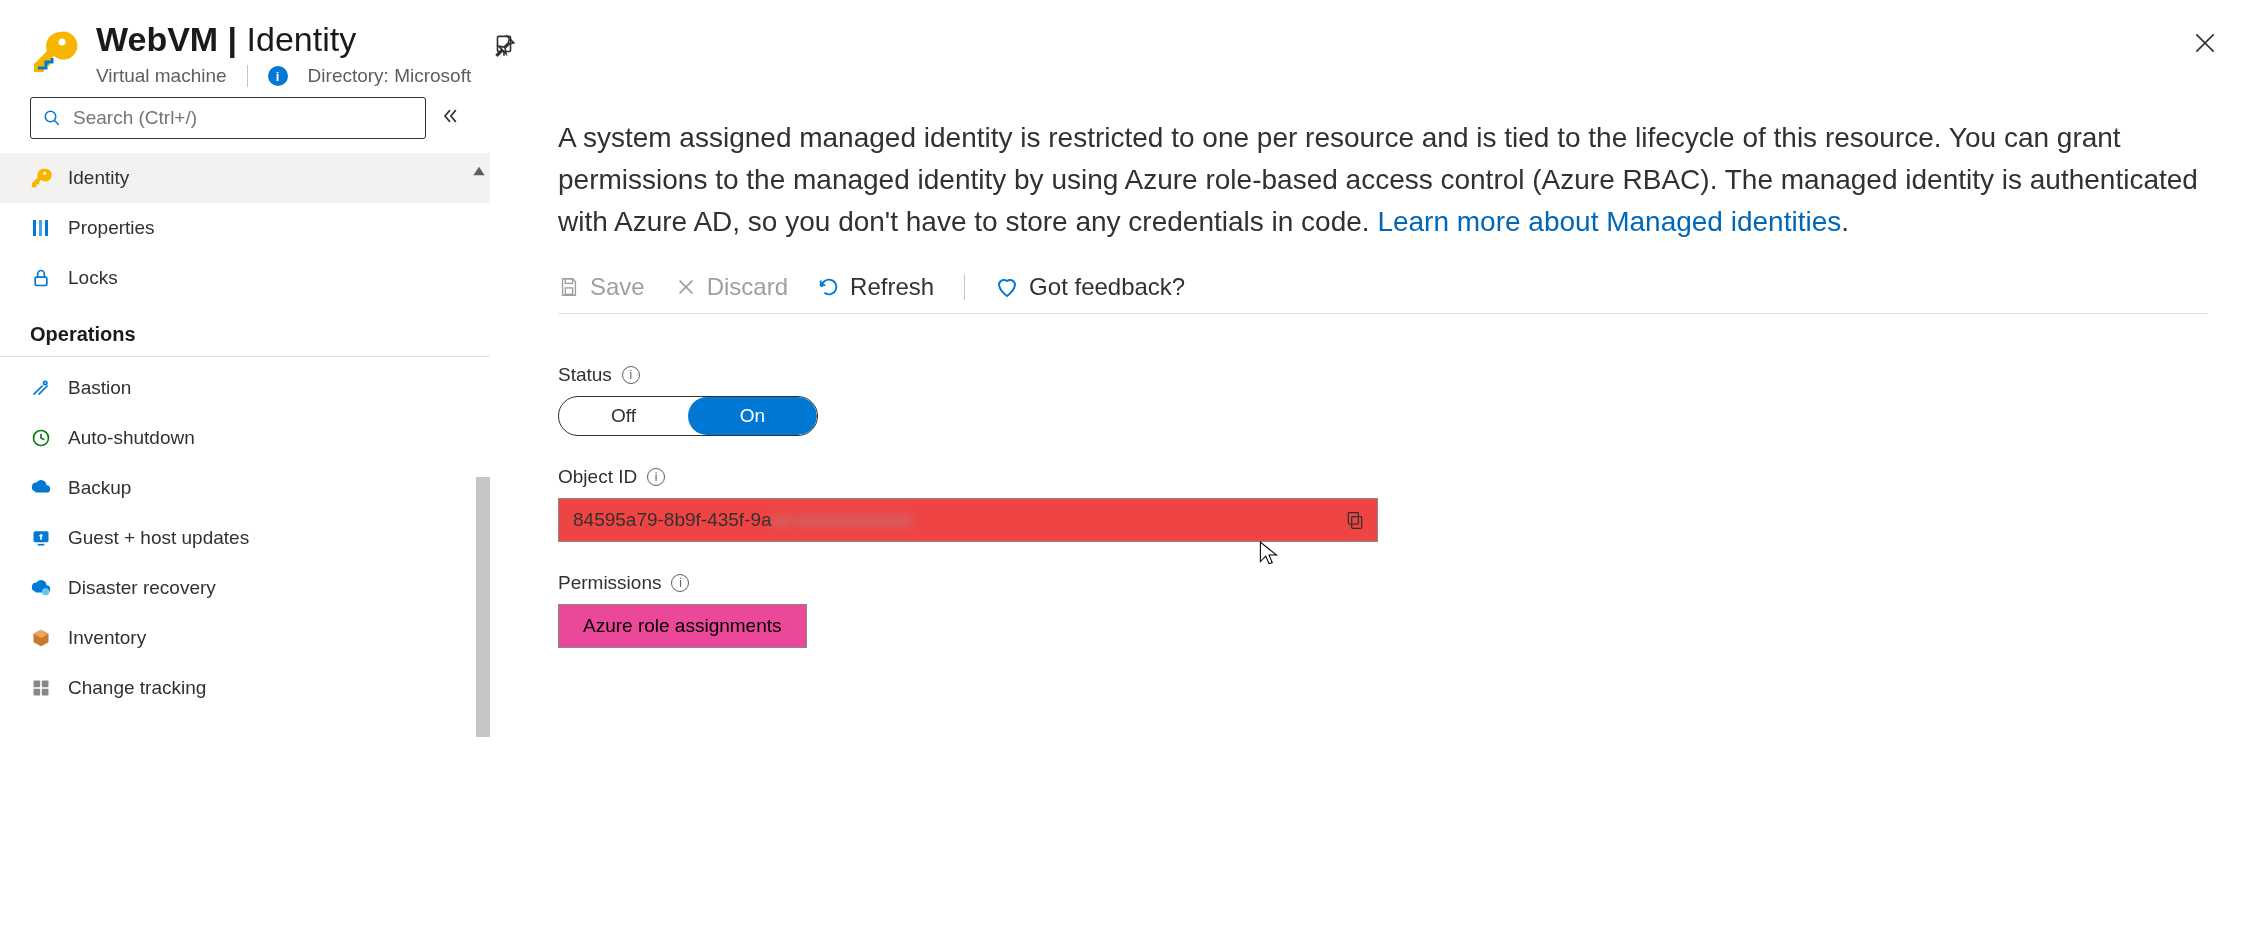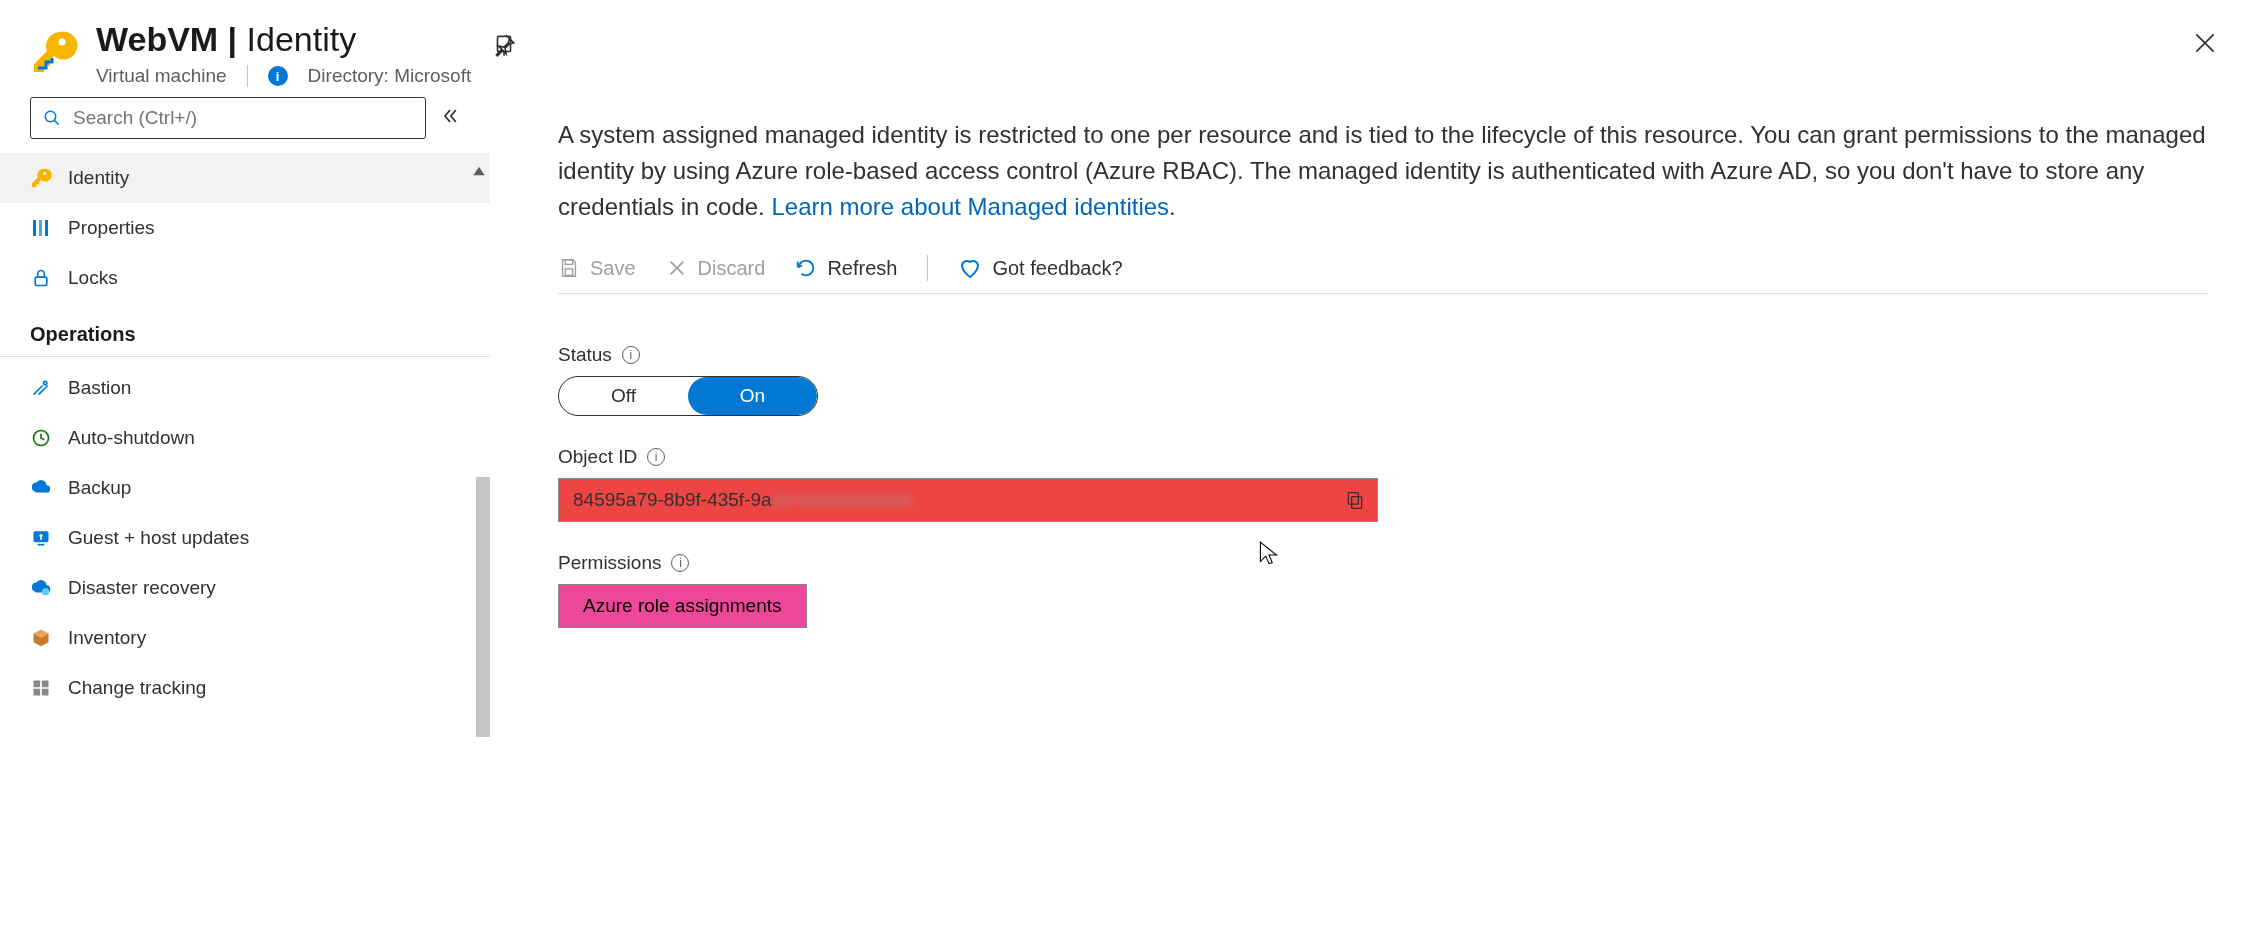--- a/index.html
+++ b/index.html
@@ -126,37 +126,37 @@
     font-size:22px;
     padding-bottom:10px;
     cursor:pointer;
     color:#323130;
   }
   .tab.active {
     font-weight:600;
     border-bottom:4px solid #0078d4;
   }
   .description {
-    font-size:24px;
+    font-size:28px;
     line-height:1.5;
     color:#323130;
     margin-bottom:30px;
   }
   .description a { color:#0067b8; text-decoration:none; }
   .toolbar {
     display:flex;
     align-items:center;
     gap:30px;
     padding-bottom:12px;
     border-bottom:1px solid #e1dfdd;
     margin-bottom:50px;
   }
   .tool-btn {
     display:flex; align-items:center; gap:10px;
-    font-size:20px; cursor:pointer; color:#323130;
+    font-size:24px; cursor:pointer; color:#323130;
   }
   .tool-btn.disabled { color:#a19f9d; cursor:default; }
   .tool-sep { width:1px; height:26px; background:#c8c6c4; }
 
   .field-group { margin-bottom:30px; }
   .field-label {
     display:flex; align-items:center; gap:10px;
     font-size:19px; margin-bottom:10px; color:#323130;
   }
   .info-circle {

